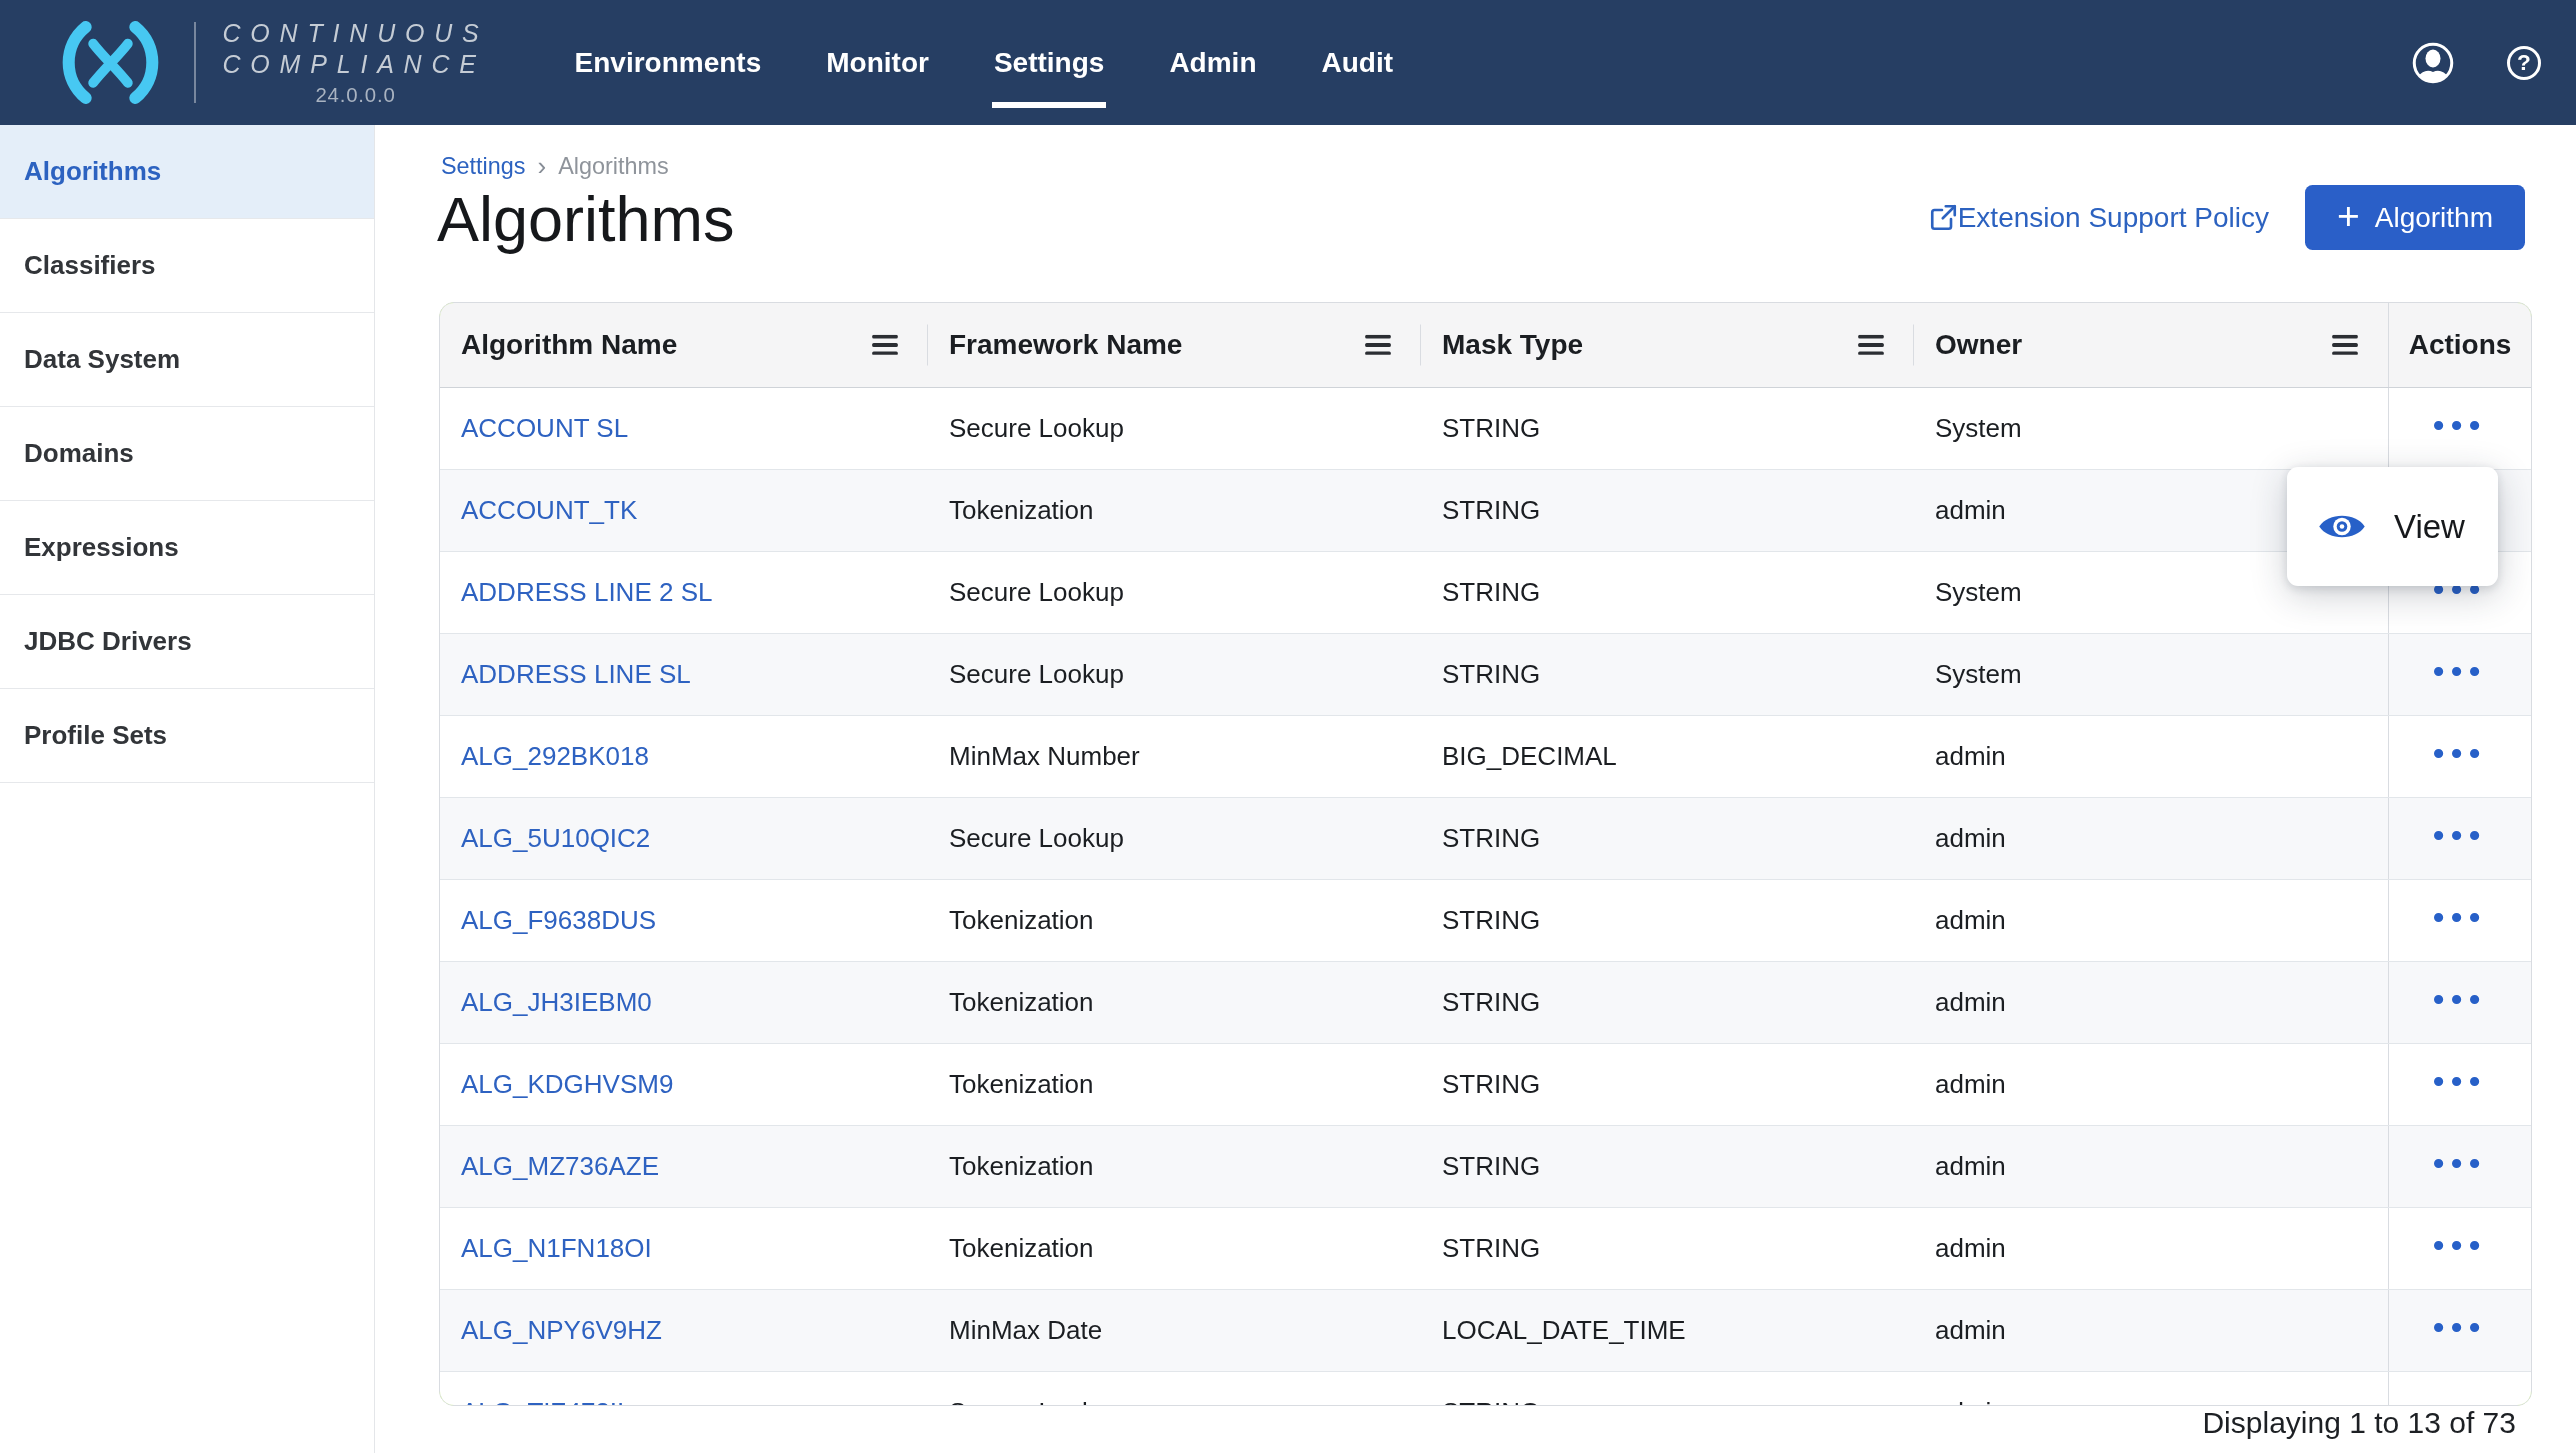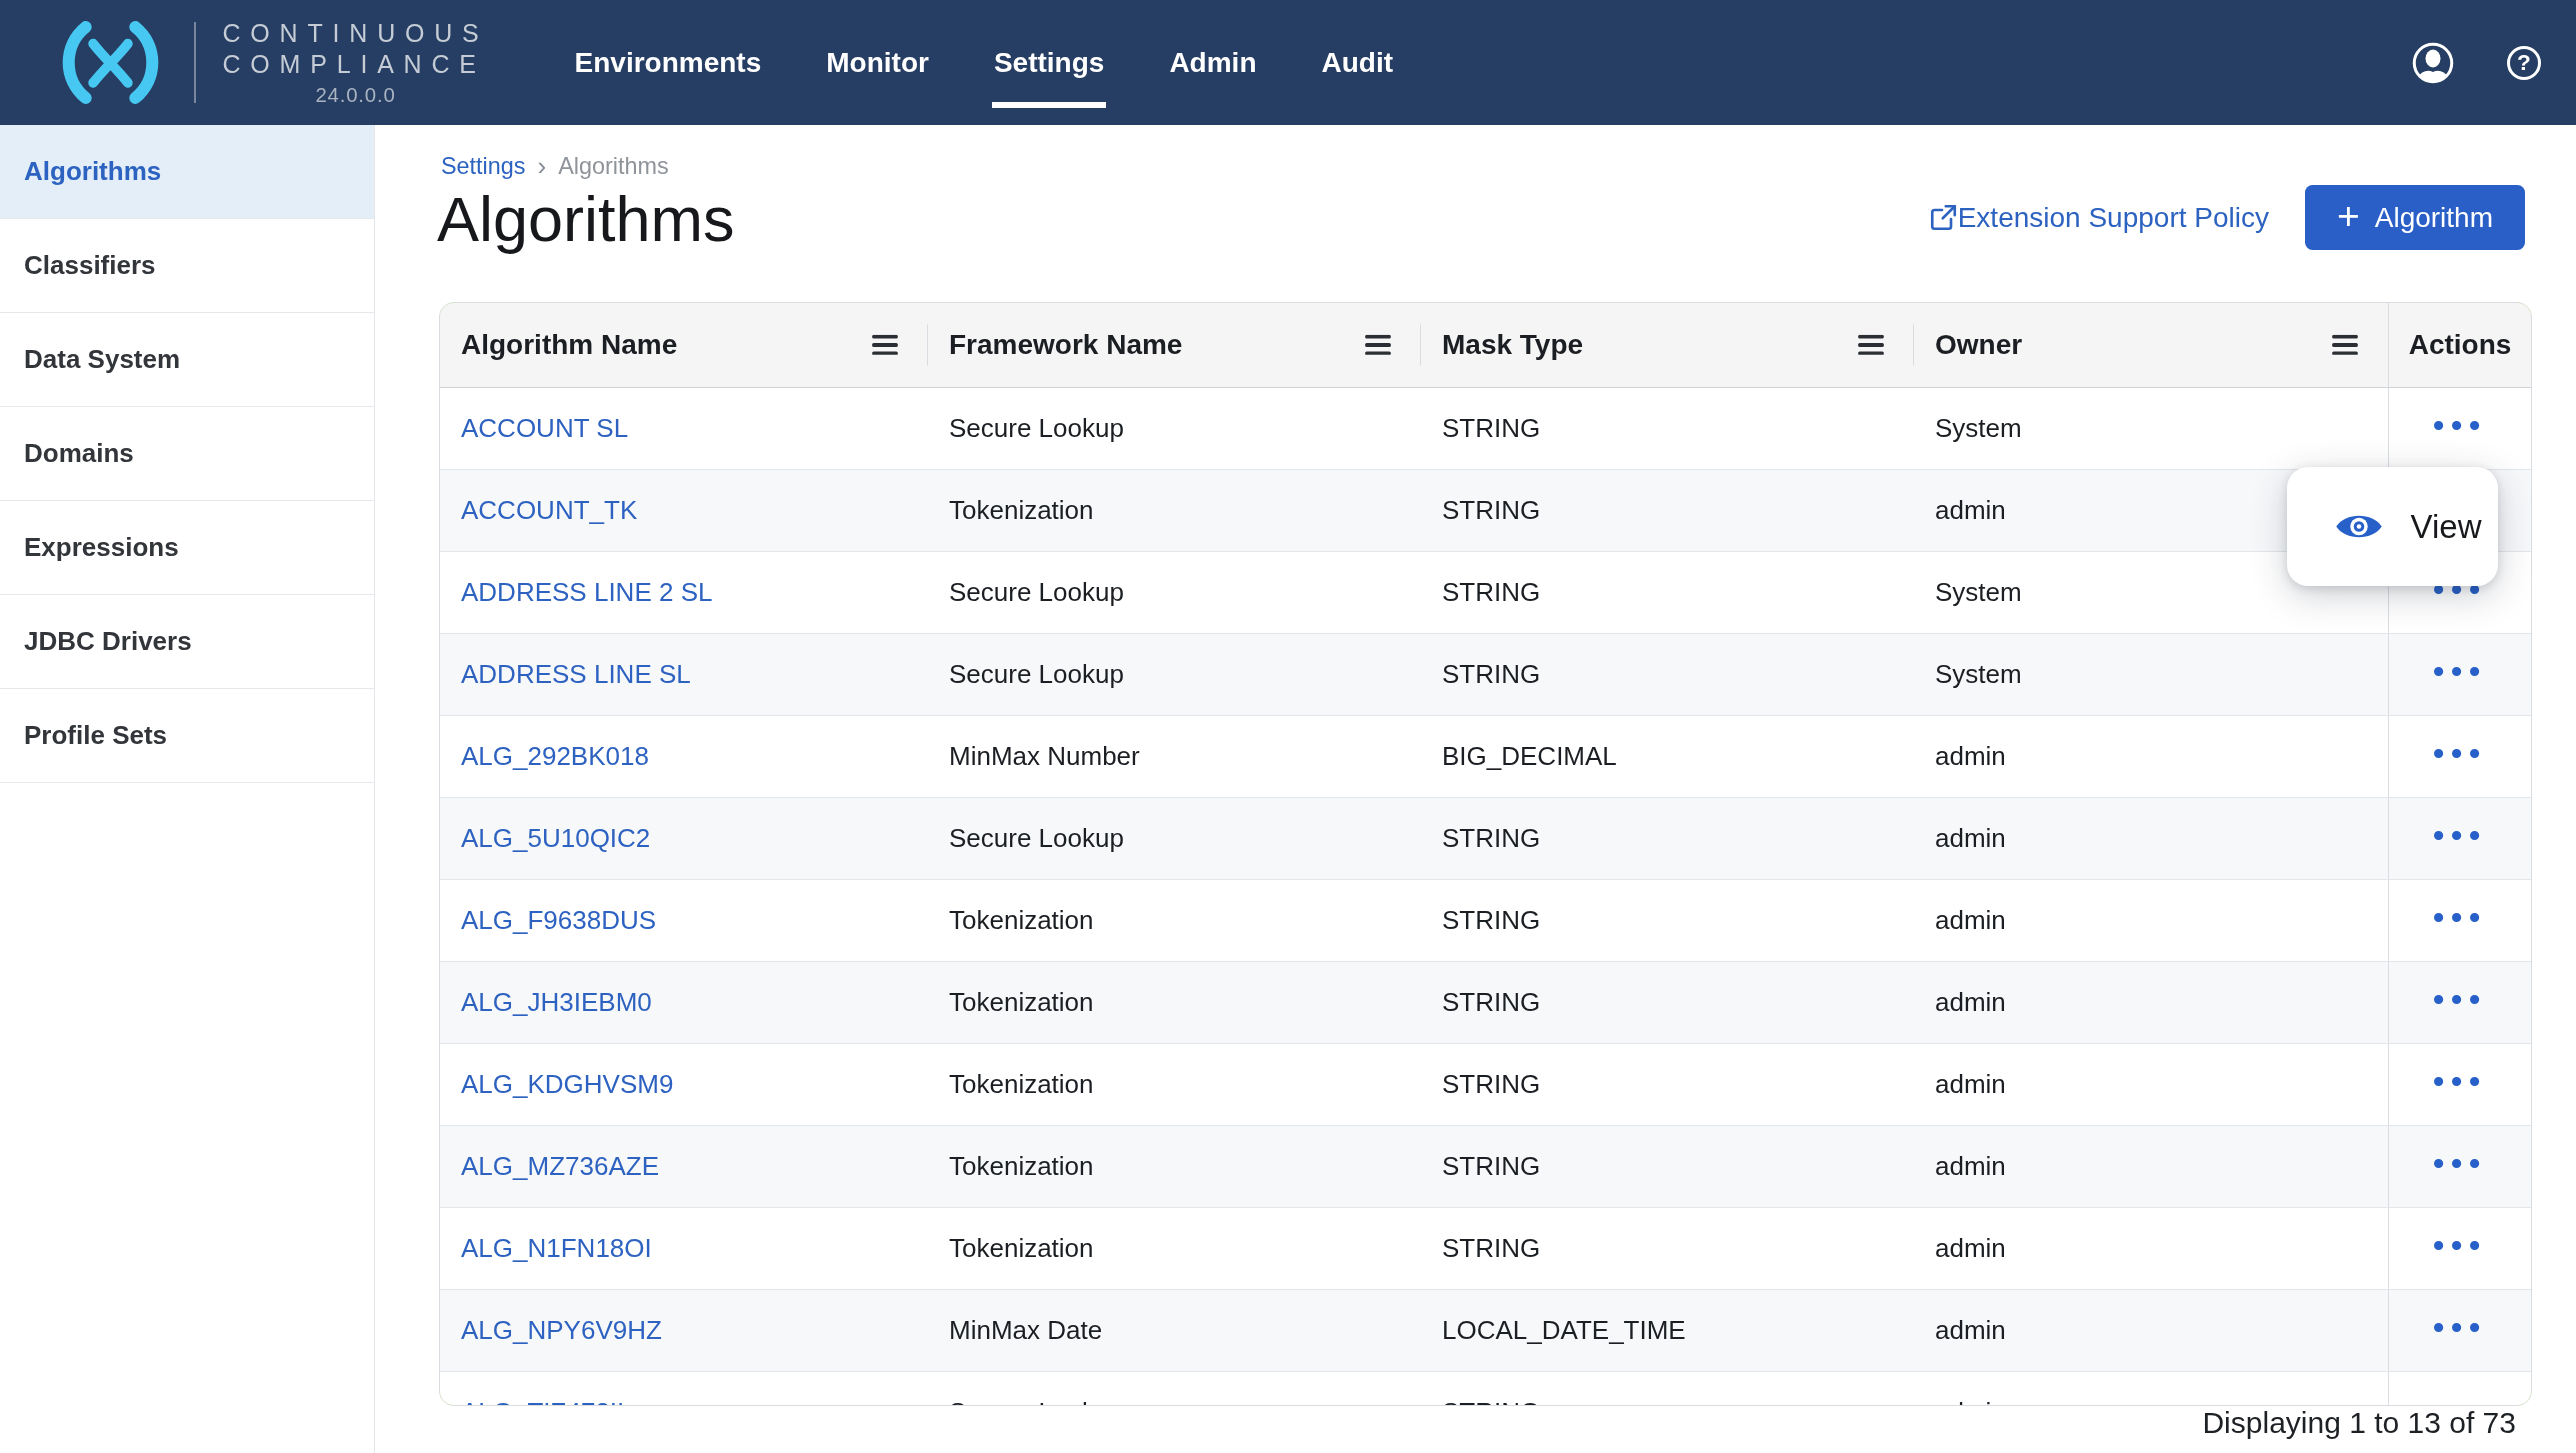--- a/index.html
+++ b/index.html
@@ -3,21 +3,21 @@
 <meta charset="utf-8">
 <style>
   html,body{margin:0;padding:0;}
   body{font-family:"Liberation Sans","DejaVu Sans",sans-serif;background:#fff;}
   .page{position:relative;width:2576px;height:1454px;overflow:hidden;background:#fff;}
 
   
   .topbar{position:absolute;left:0;top:0;width:100%;height:125px;background:#263e63;display:flex;align-items:center;}
   .logo-mark{margin-left:54px;flex:0 0 auto;}
   .brand-divider{width:1.5px;height:81px;background:rgba(255,255,255,.38);margin:0 27px;}
-  .brand-text{color:#c5ccd5;font-size:25px;letter-spacing:9.8px;line-height:31px;font-weight:400;text-align:left;}
+  .brand-text{color:#c5ccd5;font-size:25px;letter-spacing:9.8px;line-height:31px;font-weight:400;text-align:left;font-style:italic;}
   .brand-version{color:#a9b3c1;font-size:20.4px;letter-spacing:0.8px;text-align:center;margin-top:4.5px;}
   .top-nav{display:flex;gap:65px;margin-left:86px;height:100%;align-items:center;}
   .nav-item{position:relative;color:#fff;font-size:28px;font-weight:700;height:100%;display:flex;align-items:center;cursor:pointer;}
   .nav-item.active::after{content:'';position:absolute;left:-1.5px;right:-1.5px;bottom:16.6px;height:6px;background:#fff;}
   .topbar-icons{margin-left:auto;display:flex;align-items:center;gap:53px;margin-right:35px;}
   .help-circle{width:34px;height:34px;border:3px solid #fff;border-radius:50%;color:#fff;display:flex;align-items:center;justify-content:center;font-size:22.6px;font-weight:700;box-sizing:border-box;}
 
   
   .sidebar{position:absolute;left:0;top:125px;width:375px;bottom:0;background:#fff;border-right:1.5px solid #e4e6e9;box-sizing:border-box;}
   .side-item{height:93px;border-bottom:1.5px solid #e6e8eb;display:flex;align-items:center;padding-left:24px;font-size:26px;font-weight:700;color:#323539;cursor:pointer;}
@@ -42,21 +42,21 @@
   .h-cell.sep::after{content:'';position:absolute;right:0;top:50%;transform:translateY(-50%);height:41px;width:1.5px;background:#d9dce1;}
   .h-cell.actions-col{border-left:1.5px solid #d9dce1;justify-content:center;padding-left:0;}
   .t-row{display:grid;grid-template-columns:488px 493px 493px 474px 1fr;height:82px;border-bottom:1.5px solid #e2e6ea;align-items:center;font-size:26px;color:#1b1e22;background:#fff;box-sizing:border-box;}
   .t-row.alt{background:#f7f8fa;}
   .cell{padding-left:21px;white-space:nowrap;overflow:hidden;}
   .cell .link{color:#2e62c1;text-decoration:none;cursor:pointer;}
   .cell.actions{border-left:1.5px solid #d9dce1;height:100%;display:flex;align-items:center;justify-content:center;padding-left:0;box-sizing:border-box;}
   .dots{color:#2760c8;font-size:32px;letter-spacing:6.8px;font-weight:700;line-height:1;cursor:pointer;transform:translateY(-4.5px);}
 
   
-  .action-menu{position:absolute;left:2287px;top:467px;width:211px;height:119px;background:#fff;border-radius:21px;box-shadow:0 9px 36px rgba(30,40,60,.22),0 2.3px 9px rgba(30,40,60,.14);display:flex;align-items:center;padding-left:30px;gap:27px;box-sizing:border-box;z-index:20;cursor:pointer;justify-content:center;}
+  .action-menu{position:absolute;left:2287px;top:467px;width:211px;height:119px;background:#fff;border-radius:11px;box-shadow:0 9px 36px rgba(30,40,60,.22),0 2.3px 9px rgba(30,40,60,.14);display:flex;align-items:center;padding-left:30px;gap:27px;box-sizing:border-box;z-index:20;cursor:pointer;}
   .action-menu .view-label{font-size:33px;color:#17191c;}
 
   
   .status-text{position:absolute;right:60px;top:1406px;font-size:30px;font-weight:500;color:#1d2024;}
 </style>
 </head>
 <body>
 
 <div class="page">
 

